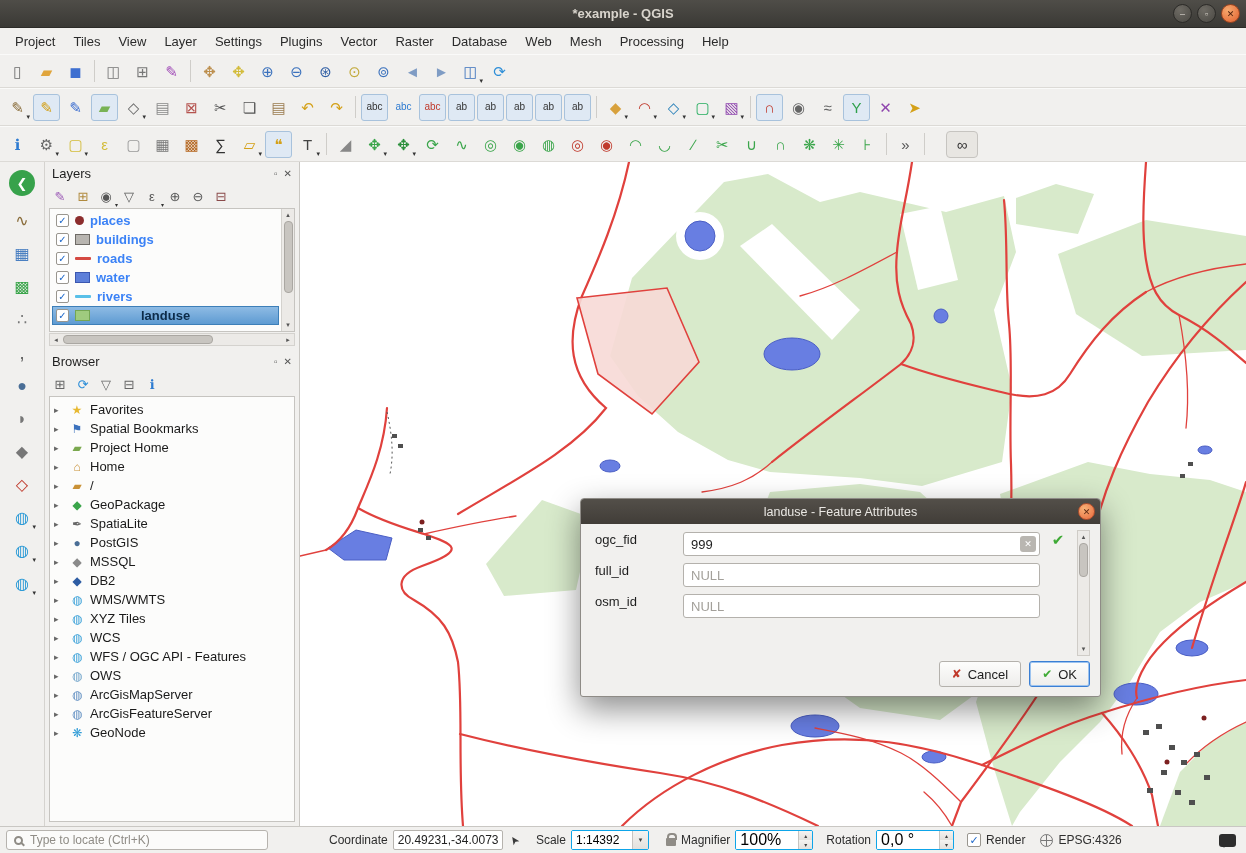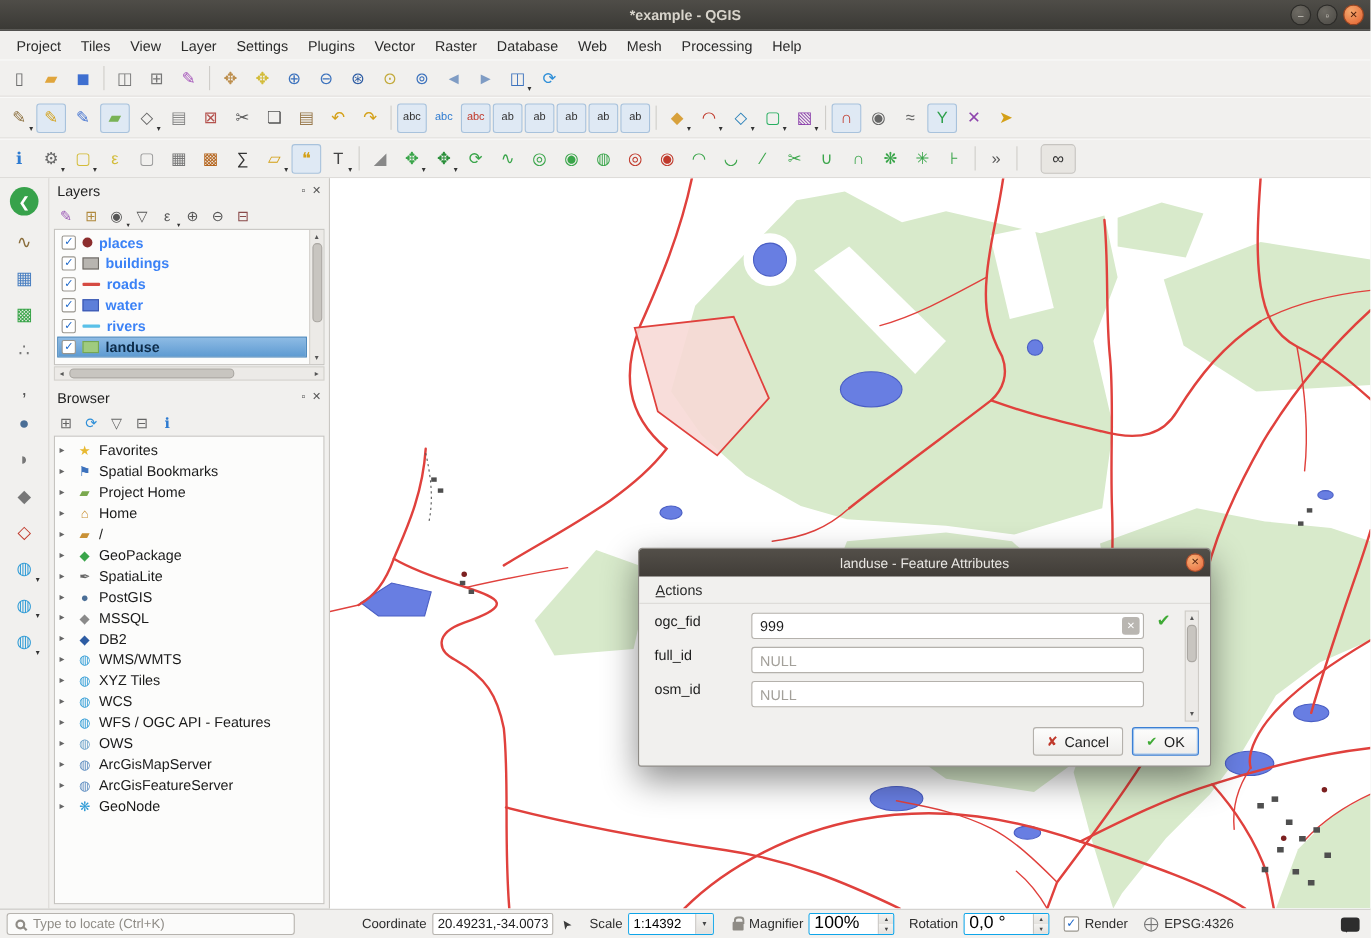--- a/index.html
+++ b/index.html
@@ -48,21 +48,21 @@
 
 .list-box{background:#fcfcfb;border:1px solid #c6c4c0;margin:0 4px;position:relative;overflow:hidden;}
 #layerList{height:122px;padding:2px 15px 2px 2px;}
 .layer-row{height:19px;display:flex;align-items:center;gap:6px;padding:0 3px;border:1px solid transparent;}
 .layer-row.selected{background:linear-gradient(#8ebbe4,#5e9bd2);border-color:#3d7fb8;}
 .checkbox{width:13px;height:13px;background:#fff;border:1px solid #99968f;border-radius:2px;display:inline-flex;align-items:center;justify-content:center;font-size:10px;color:#1b66c9;font-weight:bold;flex:none;line-height:1;}
 .sw-dot{width:9px;height:9px;border-radius:50%;flex:none;}
 .sw-square{width:15px;height:11px;border:1px solid rgba(0,0,0,.35);flex:none;}
 .sw-line{width:16px;height:3px;border-radius:1px;flex:none;border:none;}
 .layer-label{font-weight:bold;font-size:13px;color:#3b82f6;white-space:nowrap;}
-.layer-row.selected .layer-label{color:#0c2b49;}
+.layer-row.selected .layer-label{color:#0c2b49;margin-left:45px;}
 
 .vscroll{position:absolute;top:0;right:0;bottom:0;width:13px;background:#eceae7;border-left:1px solid #d4d2ce;display:flex;flex-direction:column;align-items:center;color:#555;}
 .sarr{height:12px;width:100%;display:flex;align-items:center;justify-content:center;font-size:7px;}
 .vthumb{width:9px;height:72px;background:#c8c5c0;border:1px solid #aaa7a2;border-radius:4px;flex:none;}
 .vspacer{flex:1;}
 .hscroll{height:13px;margin:1px 4px 4px;background:#eceae7;border:1px solid #d4d2ce;position:relative;color:#555;flex:none;}
 .hscroll .harr{position:absolute;top:0;bottom:0;width:12px;display:flex;align-items:center;justify-content:center;font-size:7px;}
 .hscroll .harr.left{left:0}.hscroll .harr.right{right:0}
 .hthumb{position:absolute;left:13px;width:150px;top:1px;bottom:1px;background:#c8c5c0;border:1px solid #aaa7a2;border-radius:4px;}
 
@@ -825,23 +825,20 @@
     <span class="epsg-icon"></span>
     <span>EPSG:4326</span>
     <span class="bubble-icon"></span>
   </div>
 
   <div class="dialog">
     <div class="dlg-titlebar">
       <span>landuse - Feature Attributes</span>
       <span class="dlg-close">✕</span>
     </div>
-    <div class="dlg-menubar">
-      <span class="dlg-menu-item"><u>A</u><span>ctions</span></span>
-    </div>
     <div class="dlg-body">
       <div id="dlgForm">
           <div class="dlg-row">
             <label class="dlg-label">ogc_fid</label>
             <span class="dlg-input-wrap">
               <input class="dlg-input" type="text" value="999" style="">
               <span class="clear-btn">✕</span>
             </span>
             <span class="valid-slot">✔</span>
           </div>

